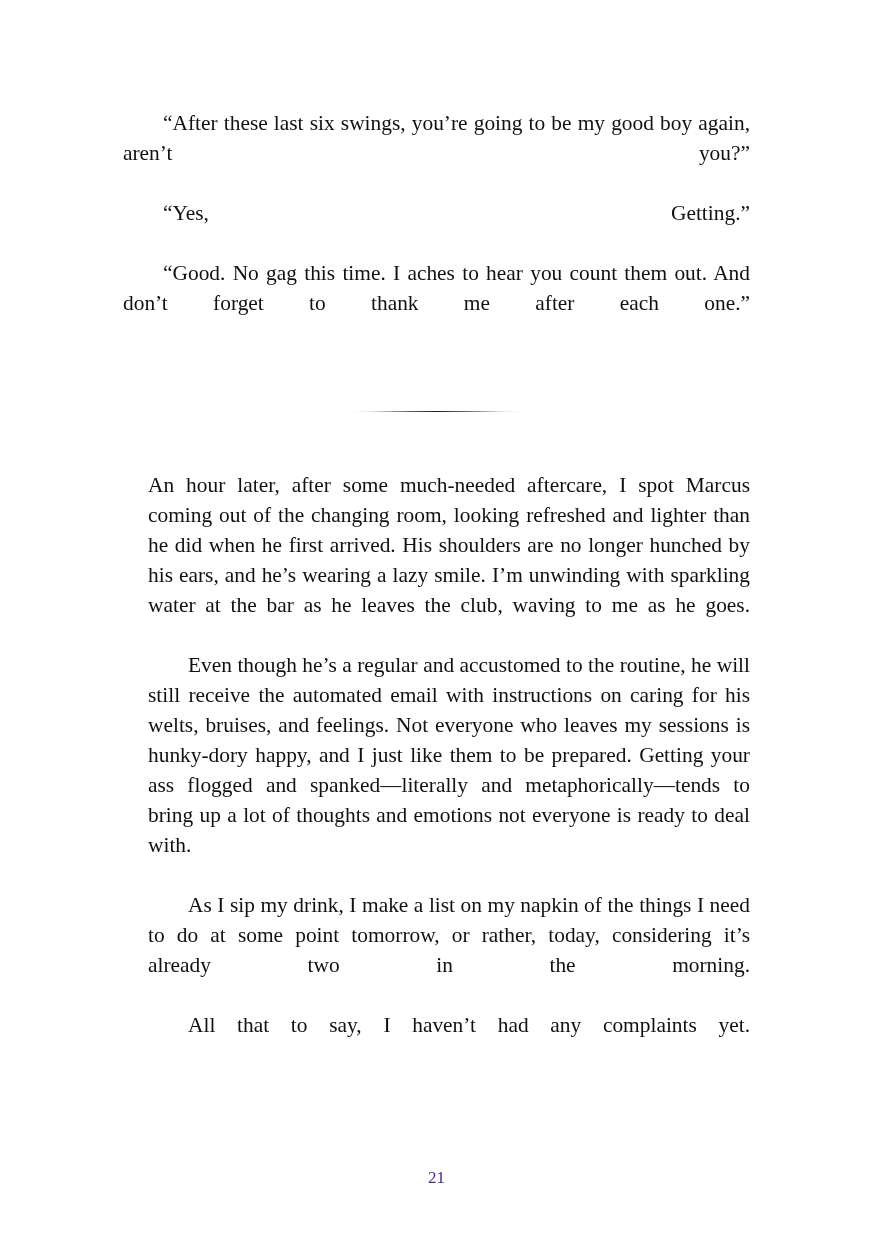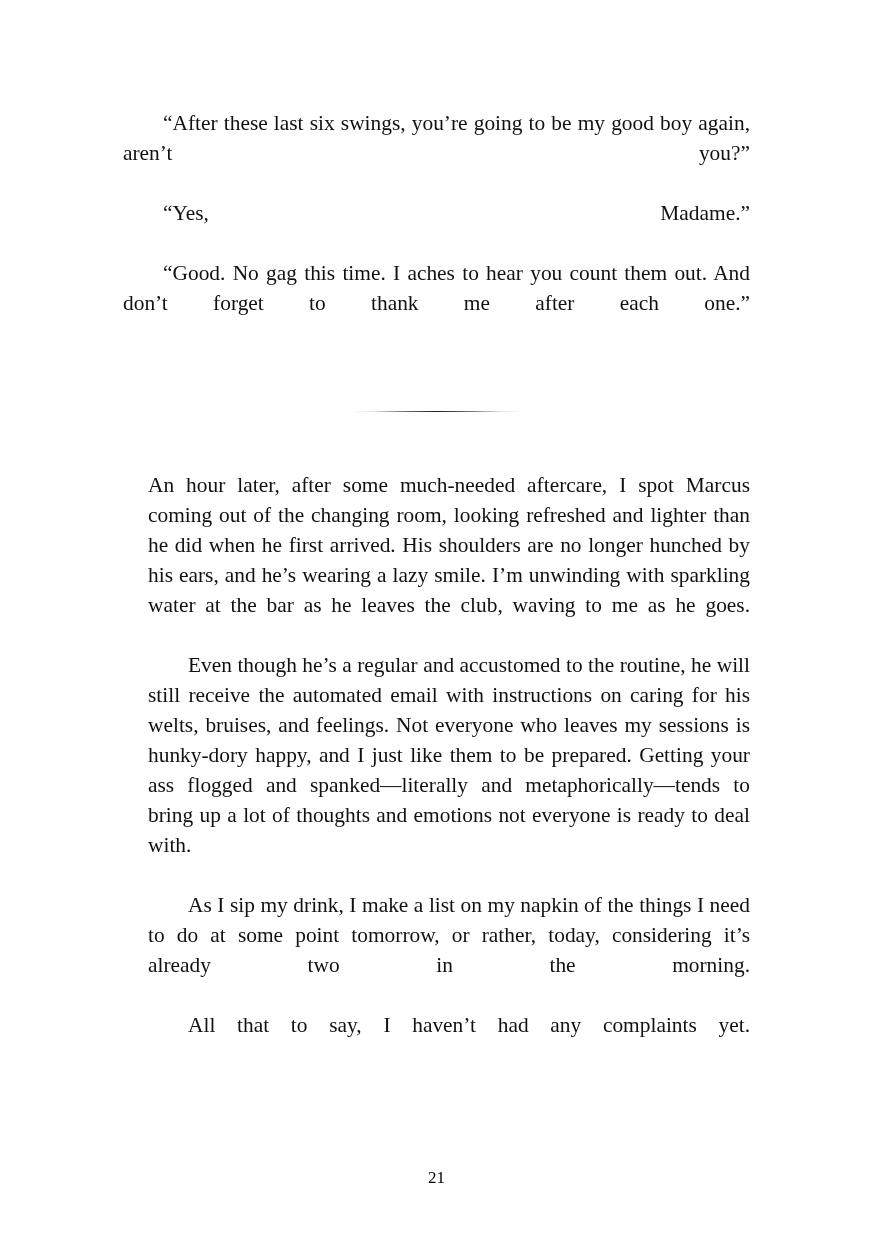--- a/index.html
+++ b/index.html
@@ -86,33 +86,33 @@
   }
 
   .page-number {
     position: absolute;
     left: 0;
     right: 0;
     top: 1168px;
     text-align: center;
     font-size: 17px;
     line-height: 20px;
-    color: #000000;
+    color: #4c1d95;
   }
 </style>
 </head>
 <body>
 
 <div class="page">
 
   <div class="text-column">
 
     <div>
       <p class="body-text">“After these last six swings, you’re going to be my good boy again, aren’t you?”</p>
-      <p class="body-text">“Yes, Madame.”</p>
+      <p class="body-text">“Yes, Getting.”</p>
       <p class="body-text">“Good. No gag this time. I aches to hear you count them out. And don’t forget to thank me after each one.”</p>
     </div>
 
     <div class="scene-break">
       <div class="scene-break-rule"></div>
     </div>
 
     <div class="section-two">
       <p class="body-text no-indent">An hour later, after some much-needed aftercare, I spot Marcus coming out of the changing room, looking refreshed and lighter than he did when he first arrived. His shoulders are no longer hunched by his ears, and he’s wearing a lazy smile. I’m unwinding with sparkling water at the bar as he leaves the club, waving to me as he goes.</p>
       <p class="body-text">Even though he’s a regular and accustomed to the routine, he will still receive the automated email with instructions on caring for his welts, bruises, and feelings. Not everyone who leaves my sessions is hunky-dory happy, and I just like them to be prepared. Getting your ass flogged and spanked—literally and metaphorically—tends to bring up a lot of thoughts and emotions not everyone is ready to deal with.</p>

